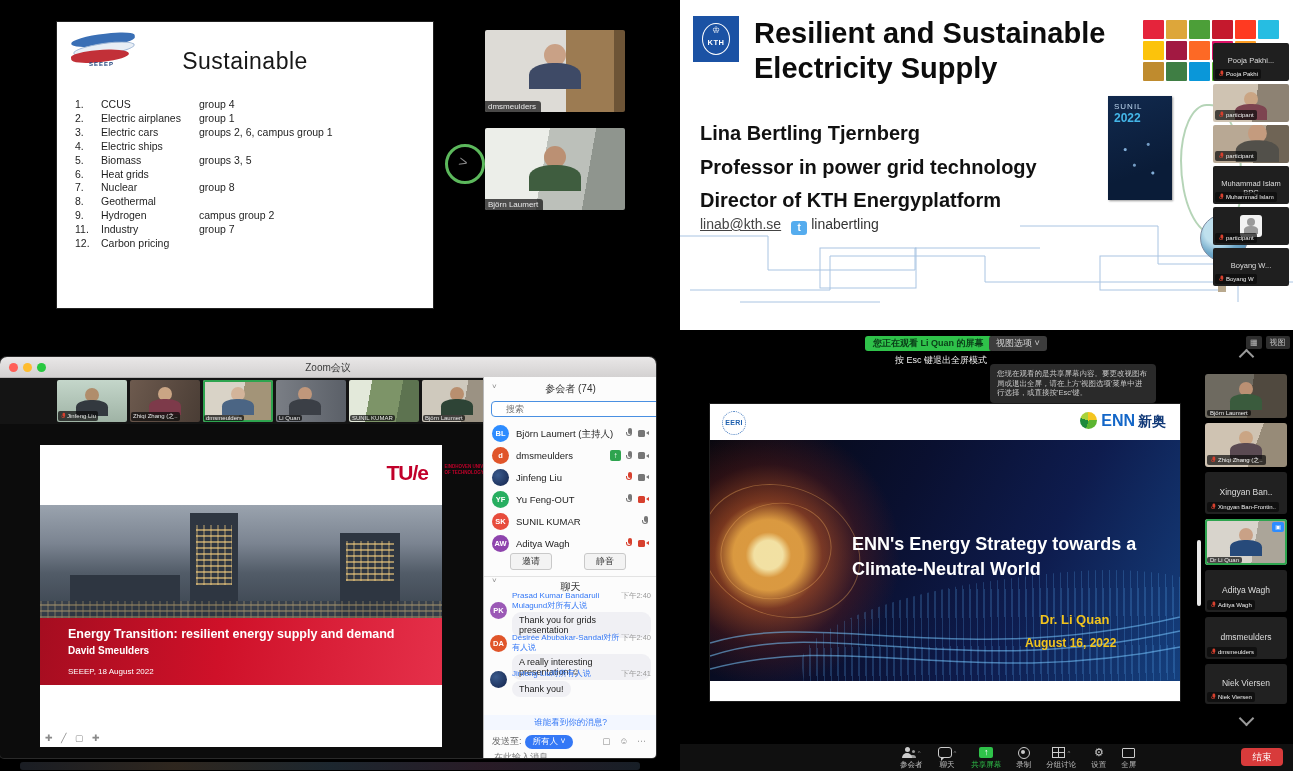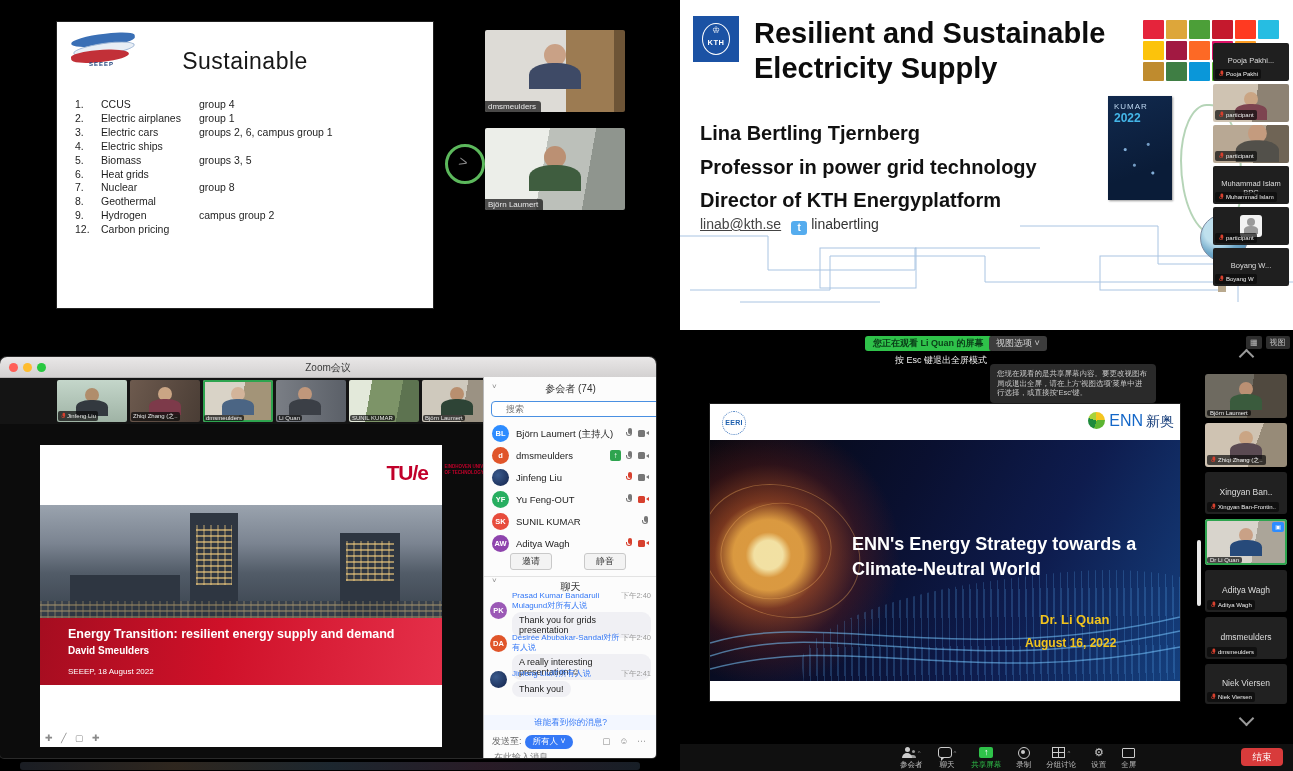--- a/index.html
+++ b/index.html
@@ -154,21 +154,21 @@
                font-size:9px;line-height:15px;padding:0 7px;}
   .br-hint{left:895px;top:354px;color:#f0f0f0;font-size:9px;text-shadow:0 1px 2px #000;}
   .br-tooltip{left:990px;top:364px;width:152px;background:#2a2a2a;border-radius:4px;padding:5px 7px;
               color:#c9c9c9;font-size:7.5px;line-height:9.5px;box-shadow:0 2px 6px rgba(0,0,0,.6);}
   .br-topics{left:1246px;top:336px;display:flex;gap:4px;}
   .mini-btn{background:#2e2e2e;border-radius:2px;color:#bbb;font-size:8px;line-height:13px;padding:0 4px;height:13px;}
   .br-slide{left:710px;top:404px;width:470px;height:297px;background:#fff;box-shadow:0 0 0 1px #1c1c1c;}
   .br-head{position:absolute;left:0;top:0;right:0;height:36px;background:#fff;}
   .eeri{position:absolute;left:12px;top:7px;width:22px;height:22px;border:1.5px dotted #4a7fc1;border-radius:50%;
         color:#1d5fae;font-size:7px;font-weight:bold;text-align:center;line-height:22px;letter-spacing:.3px;}
-  .enn{position:absolute;right:6px;top:8px;font-size:16px;font-weight:normal;color:#1467c8;}
+  .enn{position:absolute;right:14px;top:8px;font-size:16px;font-weight:bold;color:#1467c8;}
   .enn .leaf{display:inline-block;width:17px;height:17px;border-radius:50%;vertical-align:-3px;margin-right:4px;
       background:conic-gradient(#f4c520 0 25%,#5cb531 25% 55%,#1e8a3c 55% 80%,#a8d23a 80%);}
   .enn .cn{color:#123a78;font-size:14px;margin-left:3px;}
   .br-body{position:absolute;left:0;top:36px;right:0;bottom:20px;overflow:hidden;
       background:linear-gradient(118deg,#05070f 0%,#0a1030 38%,#0e1c4e 66%,#15407e 100%);}
   .galaxy{position:absolute;left:-55px;top:-20px;width:270px;height:270px;
       background:radial-gradient(circle at 42% 50%,rgba(255,236,170,.95) 0 7%,rgba(255,178,70,.85) 11% 17%,
                  rgba(214,92,36,.55) 26%,rgba(130,35,22,.3) 44%,transparent 64%);}
   .g-ring{position:absolute;border:1.5px solid rgba(255,186,96,.35);border-radius:50%;}
   .mesh{position:absolute;left:90px;bottom:-18px;width:420px;height:120px;transform:rotate(-7deg);
@@ -267,20 +267,25 @@
           <span>8.</span>
           <span>Geothermal</span>
           <span></span>
         </div>
       <div class="tl-row">
           <span>9.</span>
           <span>Hydrogen</span>
           <span>campus group 2</span>
         </div>
       <div class="tl-row">
+          <span>11.</span>
+          <span>Industry</span>
+          <span>group 7</span>
+        </div>
+      <div class="tl-row">
           <span>12.</span>
           <span>Carbon pricing</span>
           <span></span>
         </div>
     </div>
     <div class="abs tl-next">
         <span>&gt;</span>
       </div>
   </div>
 
@@ -341,21 +346,21 @@
         </div>
         <div class="sdg-row">
           <span class="sdg-tile" style="background: rgb(191, 139, 46);"></span>
           <span class="sdg-tile" style="background: rgb(63, 126, 68);"></span>
           <span class="sdg-tile" style="background: rgb(10, 151, 217);"></span>
           <span class="sdg-tile" style="background: rgb(86, 192, 43);"></span>
         </div>
       </div>
 
     <div class="tyndp">
-      <div class="l1">KUMAR</div>
+      <div class="l1">SUNIL</div>
       <div class="l2">2022</div>
       <div class="dots"></div>
     </div>
     <div class="sketch"></div>
     <div class="earth">
         <div class="globe"></div>
         <div class="stand"></div>
       </div>
 
   </div>

